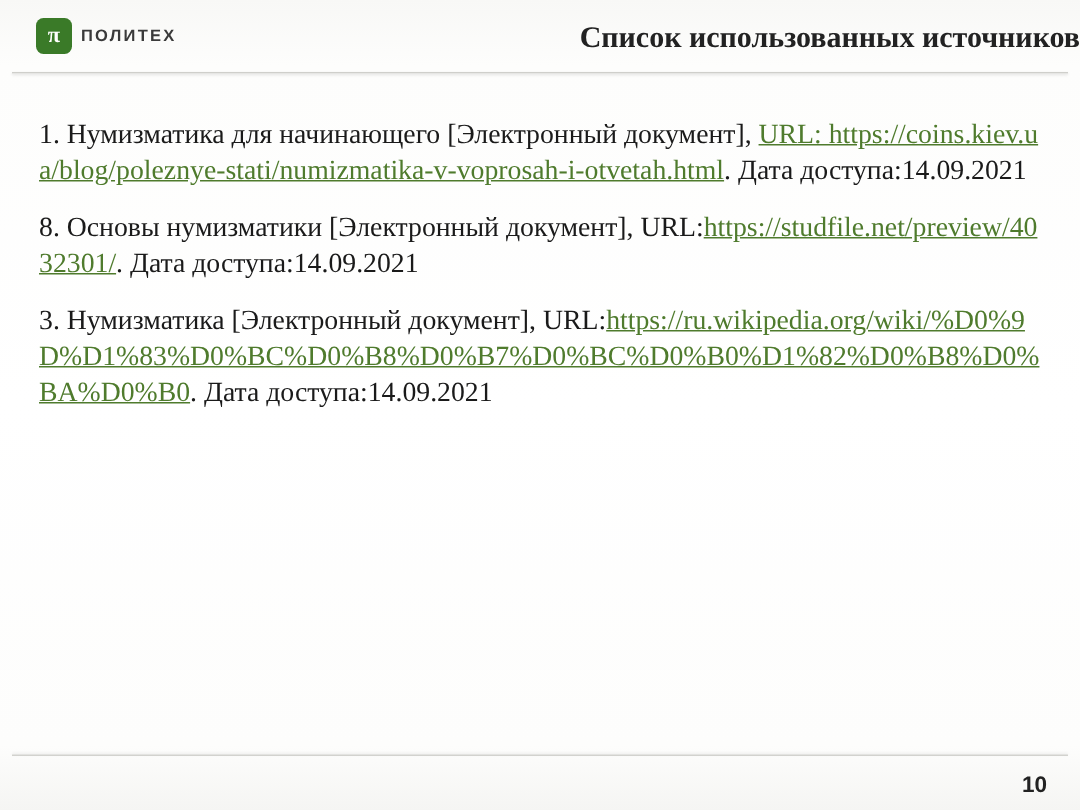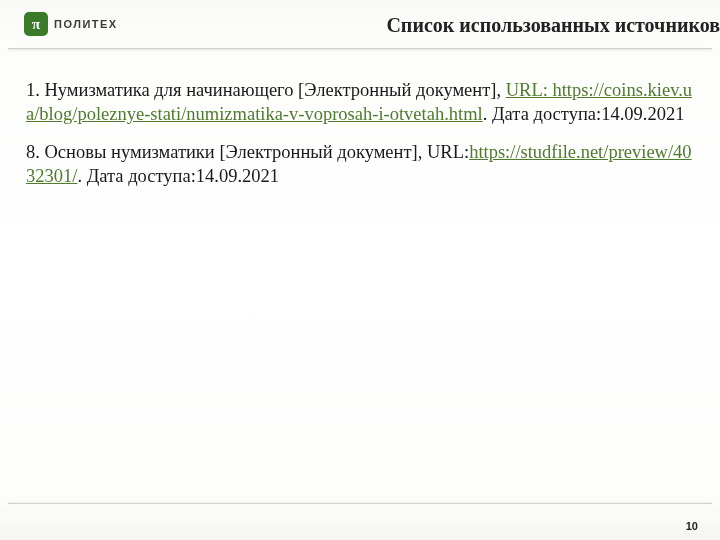--- a/index.html
+++ b/index.html
@@ -53,21 +53,21 @@
   .content p { margin-bottom: 14px; word-break: break-all; overflow-wrap: break-word; }
   .link { color: #4f7b2d; text-decoration: underline; cursor: pointer; }
   .hr-bottom {
     position: absolute; left: 8px; right: 8px; bottom: 36px; height: 0;
     border-top: 1.5px solid #d2d2ce;
     box-shadow: 0 -1px 2px rgba(0,0,0,0.08);
   }
   .page-num {
     position: absolute; right: 22px; bottom: 8px;
     font-family: Arial, sans-serif;
-    font-weight: bold; font-size: 11px; color: #222;
+    font-weight: bold; font-size: 15px; color: #222;
   }
 </style>
 </head>
 <body>
 
 <div class="slide">
 
   <div class="header">
     <div class="logo">
       <div class="logo-mark">π</div>
@@ -79,19 +79,22 @@
 
   <div class="hr-top"></div>
 
   <div class="content">
     <p>
       <span>1. Нумизматика для начинающего [Электронный документ], </span><a class="link">URL: https://coins.kiev.ua/blog/poleznye-stati/numizmatika-v-voprosah-i-otvetah.html</a><span>. Дата доступа:14.09.2021</span>
     </p>
     <p>
       <span>8. Основы нумизматики [Электронный документ], URL:</span><a class="link">https://studfile.net/preview/4032301/</a><span>. Дата доступа:14.09.2021</span>
     </p>
+    <p>
+      <span>3. Нумизматика [Электронный документ], URL:</span><a class="link">https://ru.wikipedia.org/wiki/%D0%9D%D1%83%D0%BC%D0%B8%D0%B7%D0%BC%D0%B0%D1%82%D0%B8%D0%BA%D0%B0</a><span>. Дата доступа:14.09.2021</span>
+    </p>
   </div>
 
   <div class="hr-bottom"></div>
 
   <div class="page-num">10</div>
 
 </div>
 
 </body></html>

